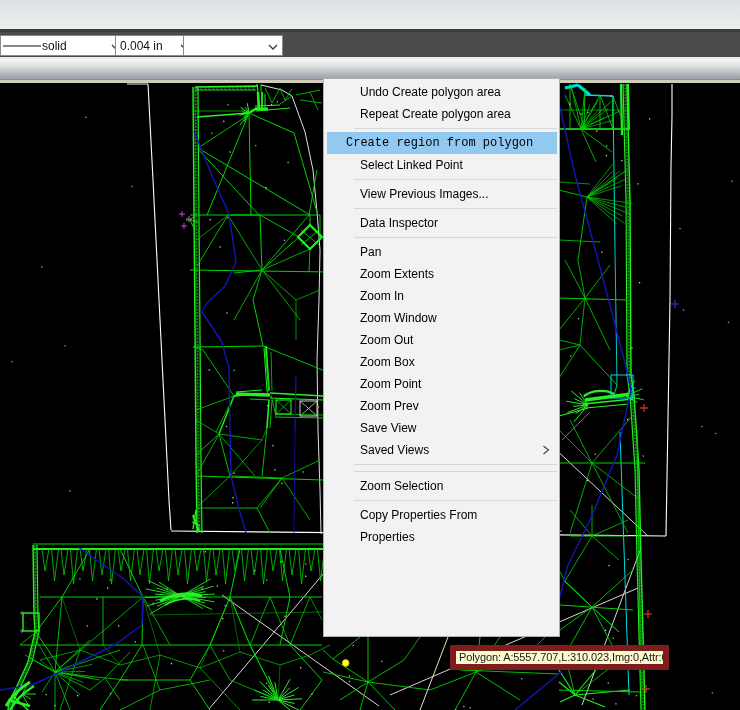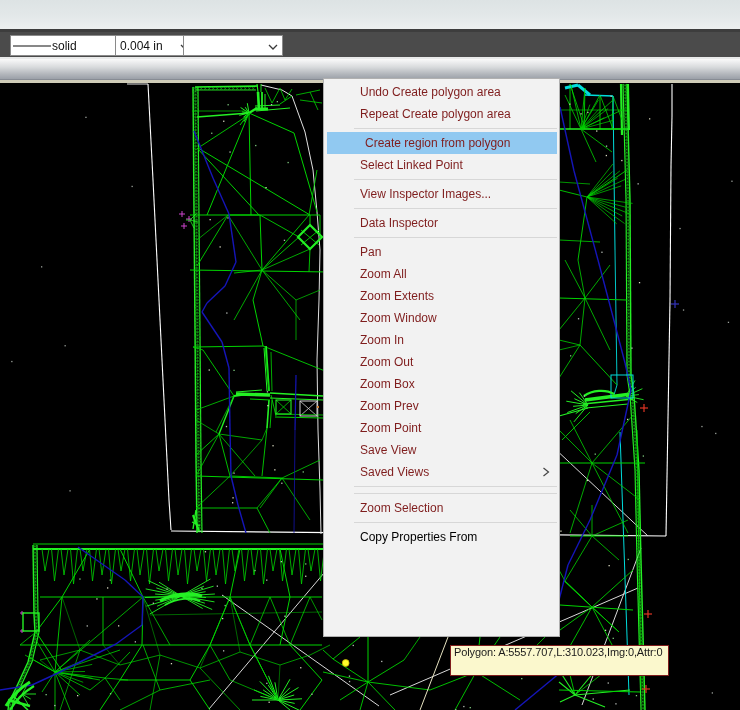--- a/index.html
+++ b/index.html
@@ -5,27 +5,27 @@
 #topstrip { position:absolute; left:0; top:0; width:740px; height:29px; background:linear-gradient(180deg,#dde3e4 0%,#e3e8e9 55%,#edf0f0 100%); }
 #darkline { position:absolute; left:0; top:29px; width:740px; height:3px; background:#3d3d3d; }
 #tbar { position:absolute; left:0; top:32px; width:740px; height:25px; background:#4b4b4b; }
 .combo { position:absolute; top:3px; height:21px; background:#fff; border:1px solid #8a8a8a; }
 .chev { position:absolute; right:4px; top:8px; }
 #lightline { position:absolute; left:0; top:57px; width:740px; height:2px; background:#e9eaea; }
 #silver { position:absolute; left:0; top:59px; width:740px; height:20px; background:linear-gradient(180deg,#fafafa 0%,#d9dbdd 40%,#b3b7bc 75%,#9ba0a8 100%); }
 #grayline { position:absolute; left:0; top:79px; width:740px; height:1px; background:#878c94; }
 #tanline { position:absolute; left:0; top:80px; width:740px; height:3px; background:#cfccb8; }
 #menu { position:absolute; left:323px; top:78px; width:237px; height:559px; background:#f2f2f2; border:1px solid #b0b0b0; padding-top:2px; z-index:10; }
-.mi { height:22px; line-height:22px; padding-left:36px; font-size:12px; color:#7f1d1d; position:relative; white-space:nowrap; }
-.mi.hl { background:#91c9f1; margin:0 2px 0 3px; padding-left:38px; }
+.mi { height:22px; line-height:22px; padding-left:36px; font-size:12px; color:#000000; position:relative; white-space:nowrap; }
+.mi.hl { background:#91c9f1; margin:0 2px 0 3px; padding-left:19px;font-family:Liberation Mono, monospace; }
 .mi.gray { color:#000000; }
 .sep { height:7px; position:relative; }
 .sep div { position:absolute; left:30px; right:2px; top:3px; height:1px; background:#d7d7d7; }
 .arr { position:absolute; right:9px; top:6px; }
-#tooltip { position:absolute; left:450px; top:645px; width:219px; height:31px; background:#fbf8cd; border:1px solid #7f1d1d; font-size:11px; letter-spacing:-0.12px; line-height:13px; color:#1a1a1a; padding-left:3px; z-index:11; white-space:nowrap; overflow:hidden; }
+#tooltip { position:absolute; left:450px; top:645px; width:219px; height:25px; background:#fbf8cd; border:6px solid #7f1d1d; font-size:11px; letter-spacing:-0.12px; line-height:13px; color:#1a1a1a; padding-left:3px; z-index:11; white-space:nowrap; overflow:hidden; }
 </style></head>
 <body>
 <svg width="740" height="627" viewBox="0 83 740 627" style="position:absolute;left:0;top:83px">
     <line x1="127.0" y1="84.0" x2="148.0" y2="84.0" stroke="#e8e8e8" stroke-width="1.0"></line>
     <line x1="148.0" y1="84.0" x2="153.0" y2="180.0" stroke="#ffffff" stroke-width="1.1"></line>
     <line x1="153.0" y1="180.0" x2="159.0" y2="300.0" stroke="#ffffff" stroke-width="1.1"></line>
     <line x1="159.0" y1="300.0" x2="165.0" y2="420.0" stroke="#ffffff" stroke-width="1.1"></line>
     <line x1="165.0" y1="420.0" x2="169.0" y2="500.0" stroke="#ffffff" stroke-width="1.1"></line>
     <line x1="169.0" y1="500.0" x2="171.0" y2="530.0" stroke="#ffffff" stroke-width="1.1"></line>
     <line x1="171.0" y1="531.0" x2="666.0" y2="536.0" stroke="#ffffff" stroke-width="1.1"></line>
@@ -1495,21 +1495,21 @@
     <rect x="649.0" y="118.2" width="1.3" height="1.3" fill="#c8c8b0"></rect>
     <rect x="587.2" y="111.8" width="1.3" height="1.3" fill="#c8c8b0"></rect>
     <rect x="580.4" y="113.2" width="1.3" height="1.3" fill="#c8c8b0"></rect>
     <rect x="610.5" y="95.6" width="1.3" height="1.3" fill="#c8c8b0"></rect>
     <rect x="569.2" y="103.5" width="1.3" height="1.3" fill="#c8c8b0"></rect>
     <circle cx="345.7" cy="663" r="3.4" fill="#ffff2a" stroke="#c8b400" stroke-width="0.8"></circle>
   </svg>
 <div id="topstrip"></div>
 <div id="darkline"></div>
 <div id="tbar">
-  <div class="combo" style="left:10px;width:126px;">
+  <div class="combo" style="left:0;width:126px;">
       <svg width="111" height="19" style="position:absolute;left:0;top:0">
         <line x1="2" y1="10" x2="40" y2="10" stroke="#111" stroke-width="1"></line>
         <text x="41" y="14" font-size="12" fill="#111" font-family="Liberation Sans">solid</text>
       </svg>
       <svg class="chev" width="10" height="6" viewBox="0 0 10 6">
         <path d="M1,1 L5,5 L9,1" fill="none" stroke="#3a3a3a" stroke-width="1.3"></path>
       </svg>
     </div>
   <div class="combo" style="left:115px;width:80px;">
       <span style="position:absolute;left:4px;top:3px;font-size:12px;color:#111;">0.004 in</span>
@@ -1531,46 +1531,46 @@
     <div class="mi">Undo Create polygon area</div>
     <div class="mi">Repeat Create polygon area</div>
     <div class="sep">
       <div></div>
     </div>
     <div class="mi hl">Create region from polygon</div>
     <div class="mi">Select Linked Point</div>
     <div class="sep">
       <div></div>
     </div>
-    <div class="mi">View Inspector Images...</div>
+    <div class="mi">View Previous Images...</div>
     <div class="sep">
       <div></div>
     </div>
     <div class="mi">Data Inspector</div>
     <div class="sep">
       <div></div>
     </div>
     <div class="mi">Pan</div>
-    <div class="mi">Zoom All</div>
     <div class="mi">Zoom Extents</div>
+    <div class="mi">Zoom In</div>
     <div class="mi">Zoom Window</div>
-    <div class="mi">Zoom In</div>
     <div class="mi">Zoom Out</div>
     <div class="mi">Zoom Box</div>
+    <div class="mi">Zoom Point</div>
     <div class="mi">Zoom Prev</div>
-    <div class="mi">Zoom Point</div>
     <div class="mi">Save View</div>
     <div class="mi">Saved Views<svg class="arr" width="8" height="10" viewBox="0 0 8 10">
         <path d="M1.5,1 L6.5,5 L1.5,9" fill="none" stroke="#444" stroke-width="1.2"></path>
       </svg></div>
     <div class="sep">
       <div></div>
     </div>
     <div class="sep">
       <div></div>
     </div>
     <div class="mi">Zoom Selection</div>
     <div class="sep">
       <div></div>
     </div>
     <div class="mi gray">Copy Properties From</div>
+    <div class="mi">Properties</div>
   </div>
 <div id="tooltip">Polygon: A:5557.707,L:310.023,Img:0,Attr:0</div>
 
 </body></html>

